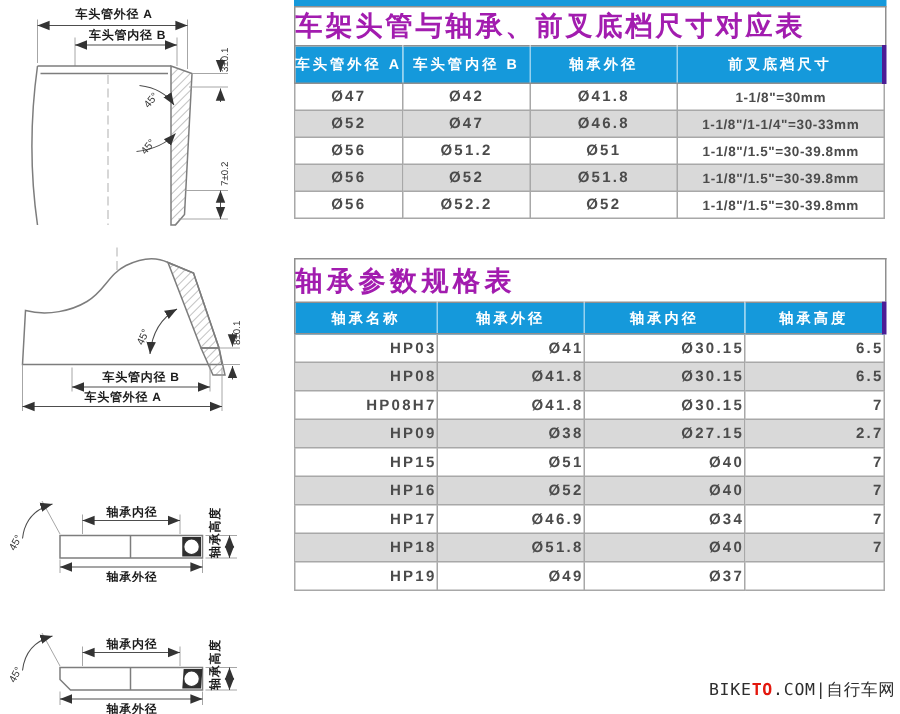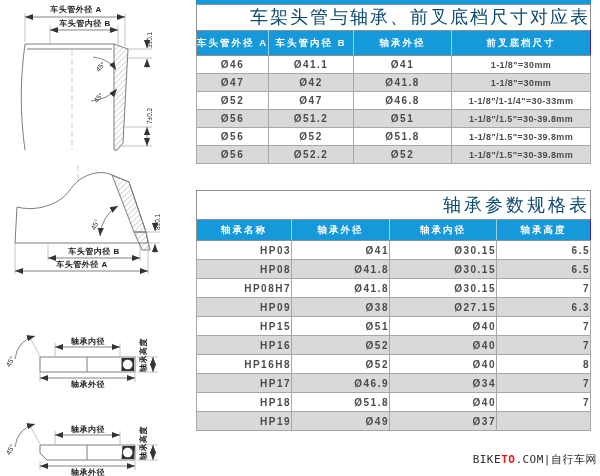--- a/index.html
+++ b/index.html
@@ -26,31 +26,31 @@
   .dash{fill:none;stroke:#b3b3b3;stroke-width:.7;stroke-dasharray:6 3;}
   .lbl{font-size:8px;font-weight:bold;fill:#1c1c1c;letter-spacing:.5px;}
   .tol{font-size:6.5px;fill:#333;}
   .deg{font-size:7px;fill:#333;}
 
   
   .tables{position:absolute;left:196px;top:0;width:395px;}
   .blue-bar{height:4px;background:var(--blue);}
   .tbl-title{
     border:1px solid #8f8f8f;border-bottom:none;background:#fff;
-    text-align:right;font-weight:normal;color:#0c4a6e;
+    text-align:left;font-weight:bold;color:#a21caf;
   }
   .t1 .tbl-title{font-size:18px;line-height:25px;letter-spacing:2px;}
   .t2 .tbl-title{font-size:18px;line-height:28px;letter-spacing:3px;}
   table{border-collapse:collapse;width:395px;table-layout:fixed;border:1px solid #8f8f8f;}
   th{
     background:var(--blue);color:#fff;font-size:9.5px;font-weight:bold;
     letter-spacing:2px;border:1px solid #8f8f8f;border-right:1px solid rgba(255,255,255,.55);
     padding:0;
   }
-  th:last-child{border-right:1px solid #4c1d95;}
+  th:last-child{border-right:3px solid #4c1d95;}
   .t1 th{height:25px;}
   .t2 th{height:21px;}
   td{
     border:1px solid #a8a8a8;text-align:center;color:#4b4b4b;
     font-size:10px;font-weight:bold;letter-spacing:1.5px;padding:0;
     background:#fff;white-space:nowrap;overflow:hidden;
   }
   .t1 td{height:18px;}
   .t2 td{height:19px;text-align:right;}
   .t1 td:last-child{font-size:9px;letter-spacing:.4px;}
@@ -194,26 +194,20 @@
         <thead>
           <tr>
             <th>车头管外径 A</th>
             <th>车头管内径 B</th>
             <th>轴承外径</th>
             <th>前叉底档尺寸</th>
           </tr>
         </thead>
         <tbody>
             <tr>
-              <td>Ø46</td>
-              <td>Ø41.1</td>
-              <td>Ø41</td>
-              <td>1-1/8"=30mm</td>
-            </tr>
-            <tr>
               <td>Ø47</td>
               <td>Ø42</td>
               <td>Ø41.8</td>
               <td>1-1/8"=30mm</td>
             </tr>
             <tr>
               <td>Ø52</td>
               <td>Ø47</td>
               <td>Ø46.8</td>
               <td>1-1/8"/1-1/4"=30-33mm</td>
@@ -273,39 +267,33 @@
             <tr>
               <td>HP08H7</td>
               <td>Ø41.8</td>
               <td>Ø30.15</td>
               <td>7</td>
             </tr>
             <tr>
               <td>HP09</td>
               <td>Ø38</td>
               <td>Ø27.15</td>
-              <td>6.3</td>
+              <td>2.7</td>
             </tr>
             <tr>
               <td>HP15</td>
               <td>Ø51</td>
               <td>Ø40</td>
               <td>7</td>
             </tr>
             <tr>
               <td>HP16</td>
               <td>Ø52</td>
               <td>Ø40</td>
               <td>7</td>
-            </tr>
-            <tr>
-              <td>HP16H8</td>
-              <td>Ø52</td>
-              <td>Ø40</td>
-              <td>8</td>
             </tr>
             <tr>
               <td>HP17</td>
               <td>Ø46.9</td>
               <td>Ø34</td>
               <td>7</td>
             </tr>
             <tr>
               <td>HP18</td>
               <td>Ø51.8</td>

